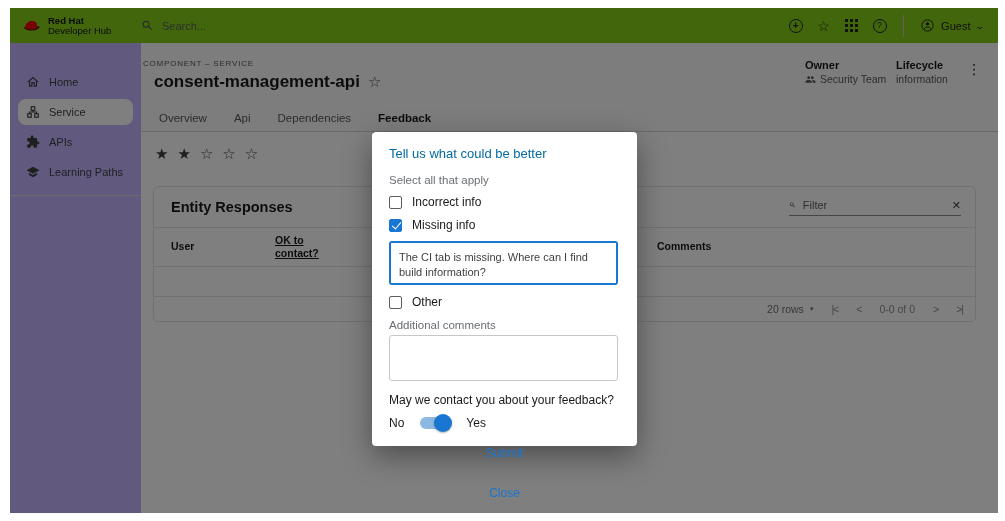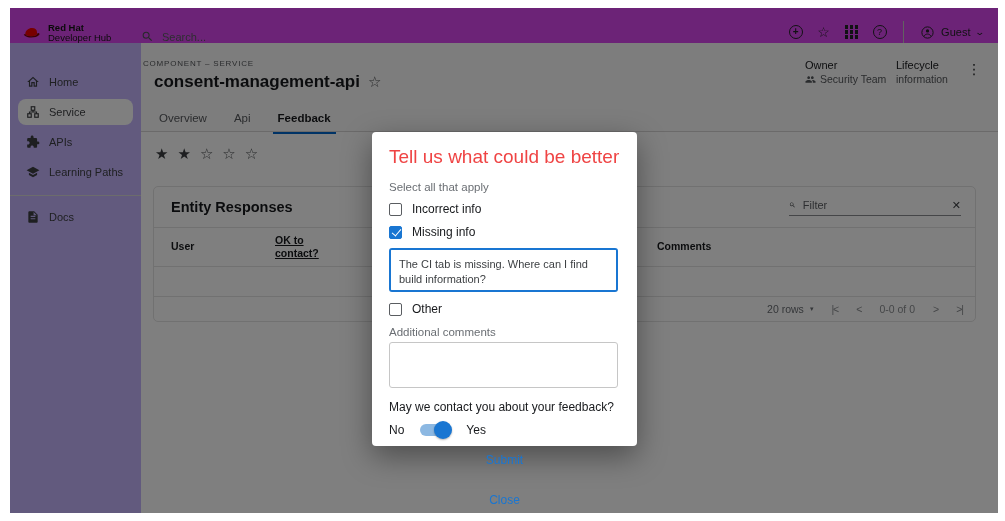--- a/index.html
+++ b/index.html
@@ -1,21 +1,21 @@
 <!DOCTYPE html>
 <html><head>
 <meta charset="utf-8">
 <style>
   * { margin:0; padding:0; box-sizing:border-box; }
   html,body { width:1005px; height:521px; background:#ffffff; font-family:"Liberation Sans", sans-serif; overflow:hidden; }
 
   .app { position:absolute; left:10px; top:8px; width:988px; height:505px; background:#ffffff; overflow:hidden; }
 
   
-  .topbar { position:absolute; left:0; top:0; width:100%; height:35px; background:#d946ef; display:flex; align-items:flex-end; }
+  .topbar { position:absolute; left:0; top:0; width:100%; height:35px; background:#84cc16; display:flex; align-items:center; }
   .brand { display:flex; align-items:center; gap:6px; padding-left:12px; width:119px; }
   .brand-txt { line-height:1.05; color:#151515; }
   .brand-line1 { font-size:9.5px; font-weight:bold; }
   .brand-line2 { font-size:9.5px; }
   .search-wrap { display:flex; align-items:center; gap:8px; margin-left:12px; color:#4f5255; }
   .search-input { border:none; background:transparent; outline:none; font-size:11px; color:#3c3f42; width:170px; font-family:"Liberation Sans",sans-serif; }
   .search-input::placeholder { color:#5a5d61; }
   .topbar-right { margin-left:auto; display:flex; align-items:center; gap:13px; padding-right:14px; }
   .tb-icon { width:15px; height:15px; display:flex; align-items:center; justify-content:center; color:#232426; cursor:pointer; }
   .tb-circle { width:14px; height:14px; border:1.3px solid #232426; border-radius:50%; display:flex; align-items:center; justify-content:center; font-size:10px; font-weight:bold; line-height:1; }
@@ -35,21 +35,21 @@
   .sidebar-inner { padding-top:22px; }
 
   
   .main { position:absolute; left:131px; top:35px; right:0; bottom:0; background:#fbfafa; }
   .breadcrumb { position:absolute; left:2px; top:16px; font-size:8px; letter-spacing:0.8px; color:#55585c; text-transform:uppercase; }
   .entity-title { position:absolute; left:13px; top:29px; font-size:17px; font-weight:600; color:#17191c; display:flex; align-items:center; gap:8px; }
   .title-star { font-size:15px; color:#4f5255; font-weight:normal; cursor:pointer; }
   .meta { position:absolute; top:16px; display:flex; flex-direction:column; gap:2px; }
   .meta-owner { left:664px; }
   .meta-lifecycle { left:755px; }
-  .meta-label { font-size:11px; font-weight:normal; color:#17191c; }
+  .meta-label { font-size:11px; font-weight:bold; color:#17191c; }
   .meta-value { font-size:10.5px; color:#55585c; display:flex; align-items:center; gap:4px; }
   .kebab { position:absolute; left:826px; top:22px; font-size:14px; color:#232426; letter-spacing:0; cursor:pointer; line-height:0.65; width:10px; text-align:center; }
 
   .tabs { position:absolute; left:13px; top:63px; display:flex; gap:17px; }
   .tab { font-size:11.5px; color:#55585c; padding:6px 5px 10px 5px; cursor:pointer; position:relative; }
   .tab.active { color:#17191c; font-weight:bold; }
   .tab.active::after { content:""; position:absolute; left:0; right:0; bottom:0; height:3px; background:#0066cc; }
   .tabs-rule { position:absolute; left:0; right:0; top:88px; height:1px; background:#d6d5d5; }
   .content-bg { position:absolute; left:0; right:0; top:89px; bottom:0; background:#ffffff; }
 
@@ -75,21 +75,21 @@
   .rows-select { display:flex; align-items:center; gap:6px; cursor:pointer; }
   .rows-caret { font-size:7px; color:#6a6e73; }
   .pg-btn { color:#8a8d90; font-size:10.5px; letter-spacing:-1px; cursor:pointer; }
   .pg-range { color:#8a8d90; }
 
   
   .dim { position:absolute; inset:0; background:rgba(0,0,0,0.5); z-index:50; }
 
   
   .modal { position:absolute; left:372px; top:132px; width:265px; height:314px; background:#ffffff; border-radius:4px; box-shadow:0 10px 30px rgba(0,0,0,0.4); z-index:100; padding:14px 17px; font-size:12px; color:#17191c; }
-  .modal-title { font-size:19px; color:#ef4444; margin-bottom:13px; }
+  .modal-title { font-size:13px; color:#0369a1; margin-bottom:13px; }
   .modal-sub { font-size:11.5px; color:#6a6e73; margin-bottom:9px; }
   .cb-row { display:flex; align-items:center; gap:10px; margin-bottom:9px; cursor:pointer; }
   .cb { width:13px; height:13px; border:1.6px solid #5a5d61; border-radius:2px; background:#fff; position:relative; flex:0 0 auto; }
   .cb.on { background:#1976d2; border-color:#1976d2; }
   .cb.on::after { content:""; position:absolute; left:3.5px; top:0.5px; width:4px; height:8px; border:solid #fff; border-width:0 1.8px 1.8px 0; transform:rotate(40deg); }
   .cb-label { font-size:12px; color:#17191c; }
   .ta { width:229px; border:1px solid #c6c6c6; border-radius:3px; font-family:"Liberation Sans",sans-serif; font-size:11px; color:#3c3f42; padding:7px 8px; resize:none; outline:none; line-height:1.35; display:block; }
   .ta-focused { border:2px solid #1976d2; height:44px; margin:2px 0 10px 0; }
   .ta-empty { height:46px; margin:4px 0 12px 0; }
   .field-label { font-size:11.5px; color:#6a6e73; margin:10px 0 0 0; }
@@ -186,26 +186,20 @@
           </svg>
         <span>APIs</span>
       </div>
       <div class="side-item">
         <svg class="ic" width="14" height="14" viewBox="0 0 24 24">
             <path fill="#3d3f42" d="M5 13.18v4L12 21l7-3.82v-4L12 17l-7-3.82zM12 3L1 9l11 6 11-6-11-6z"></path>
           </svg>
         <span>Learning Paths</span>
       </div>
       <div class="side-divider"></div>
-      <div class="side-item">
-        <svg class="ic" width="14" height="14" viewBox="0 0 24 24">
-            <path fill="#3d3f42" d="M14 2H6c-1.1 0-2 .9-2 2v16c0 1.1.9 2 2 2h12c1.1 0 2-.9 2-2V8l-6-6zm2 14H8v-2h8v2zm0-4H8v-2h8v2zm-3-5V3.5L18.5 9H13z"></path>
-          </svg>
-        <span>Docs</span>
-      </div>
     </div>
   </div>
 
   <div class="main">
     <div class="content-bg"></div>
 
     <div class="breadcrumb">Component – Service</div>
     <div class="entity-title">
       <span>consent-management-api</span>
       <span class="title-star">☆</span>
@@ -222,20 +216,21 @@
     </div>
     <div class="meta meta-lifecycle">
       <span class="meta-label">Lifecycle</span>
       <span class="meta-value">information</span>
     </div>
     <div class="kebab">⋮</div>
 
     <div class="tabs">
       <div class="tab">Overview</div>
       <div class="tab">Api</div>
+      <div class="tab">Dependencies</div>
       <div class="tab active">Feedback</div>
     </div>
     <div class="tabs-rule"></div>
 
     <div class="rating-row">
         <span class="st filled">★</span>
         <span class="st filled">★</span>
         <span class="st">☆</span>
         <span class="st">☆</span>
         <span class="st">☆</span>

